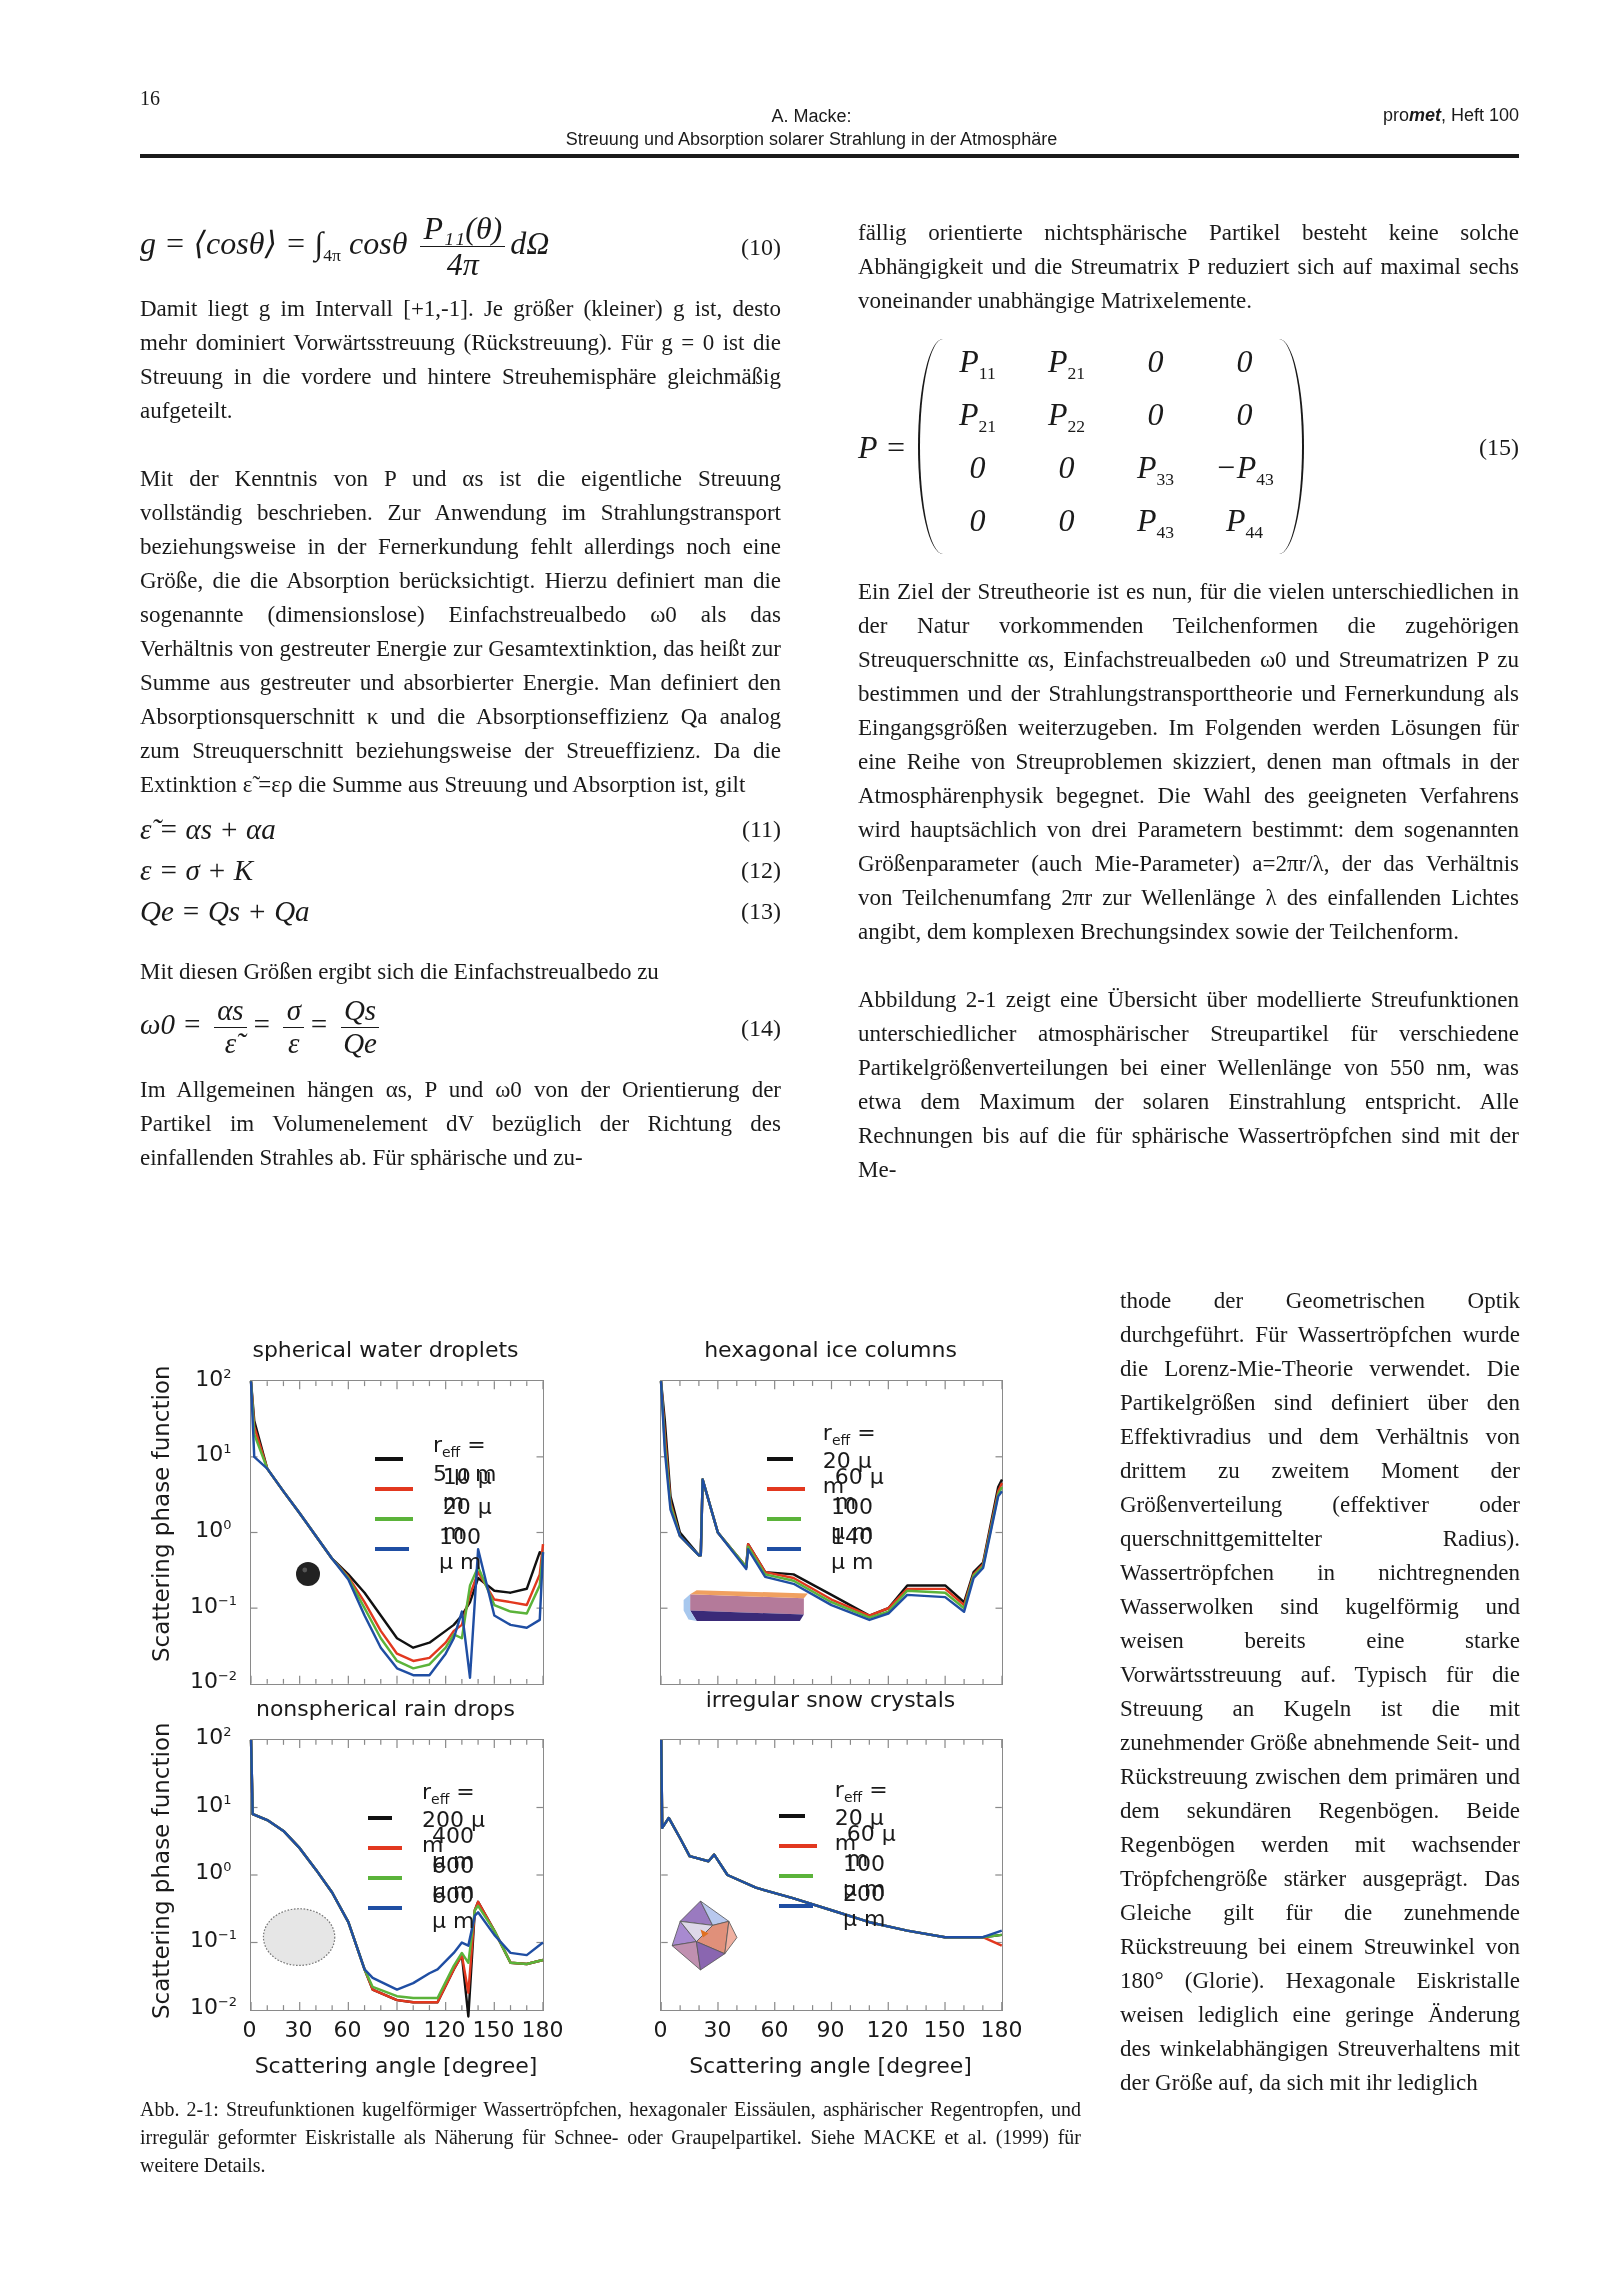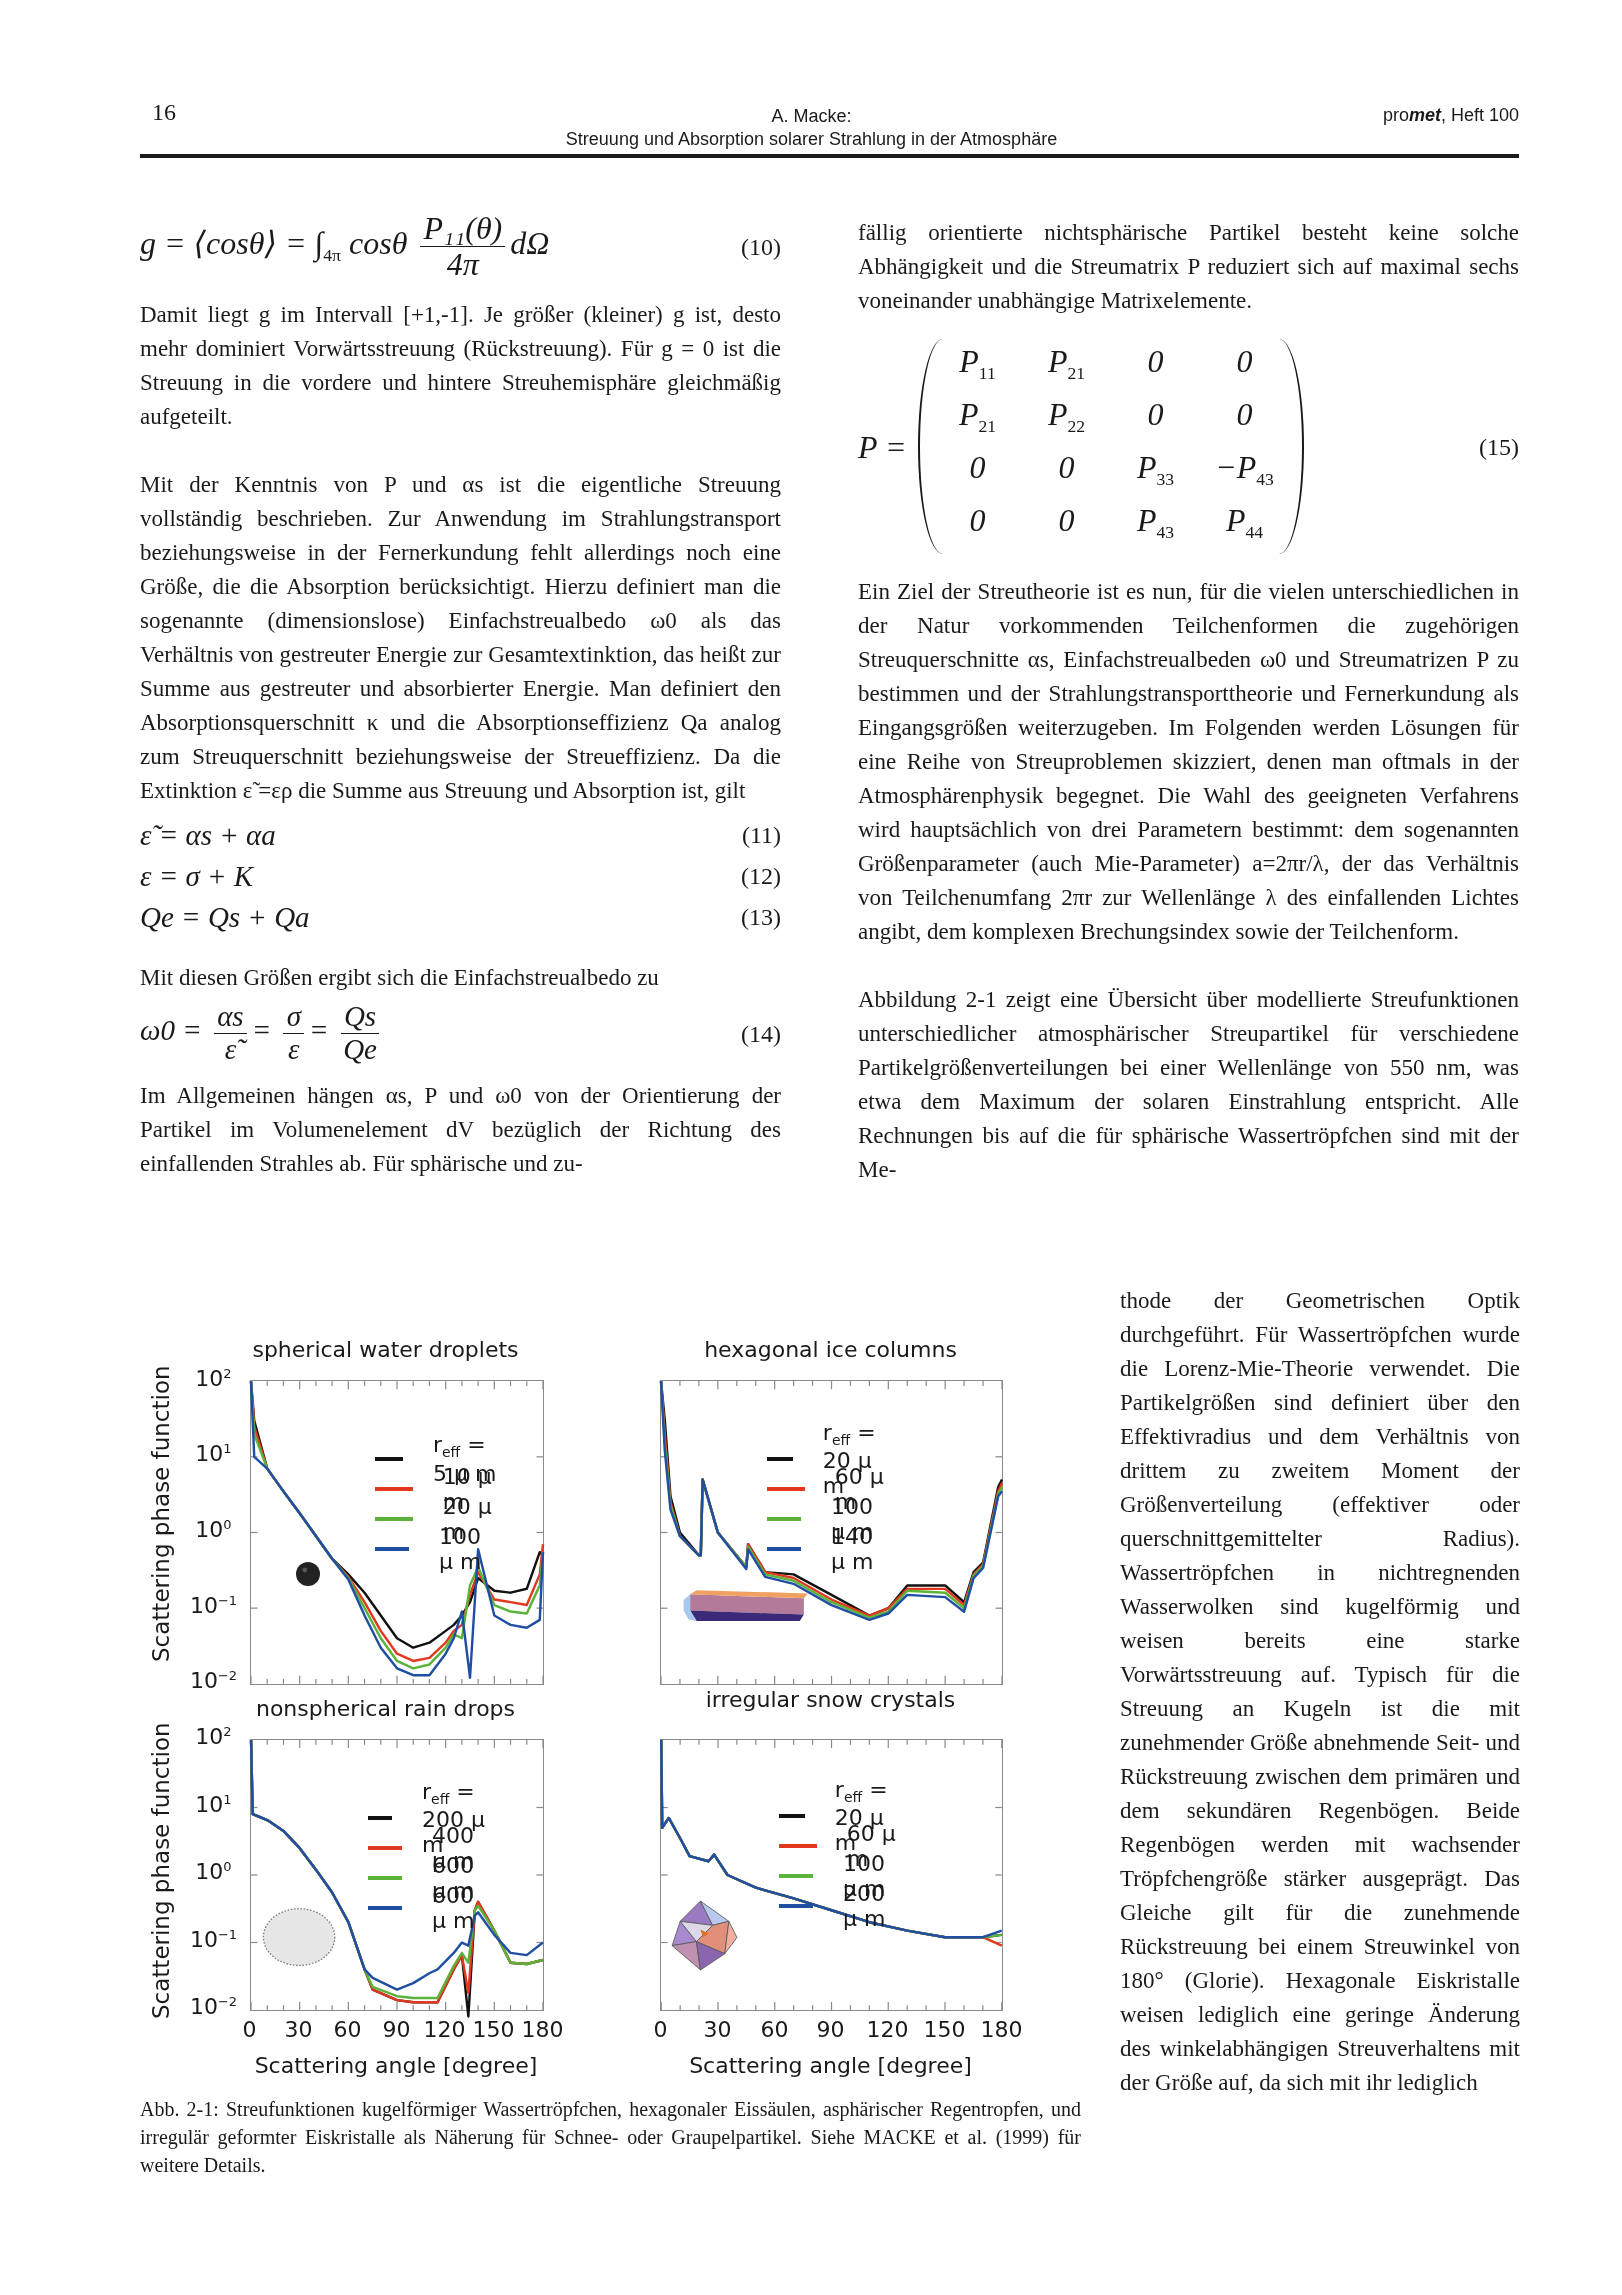--- a/index.html
+++ b/index.html
@@ -1,20 +1,20 @@
 <!DOCTYPE html>
 <html style="font-size:13px"><head>
 <meta charset="utf-8">
 <style>
   html, body { margin:0; padding:0; background:#ffffff; }
   body { width:1623px; height:2295px; position:relative; overflow:hidden; color:#1a1a1a;
          font-family:"Liberation Serif","DejaVu Serif",serif; }
   .abs { position:absolute; }
   
-  .hdr-page { left:140px; top:99px; font-size:24px;margin-left:12px; }
+  .hdr-page { left:140px; top:87px; font-size:20px; }
   .hdr-center { left:0; width:1623px; top:105px; text-align:center; font-family:"Liberation Sans","DejaVu Sans",sans-serif; font-size:18px; line-height:23px; }
   .hdr-right { right:104px; top:105px; font-family:"Liberation Sans","DejaVu Sans",sans-serif; font-size:18px; }
   .hdr-right b { font-style:italic; }
   .hdr-rule { left:140px; width:1379px; top:154px; height:4px; background:#1a1a1a; }
 
   .col { font-size:23px; line-height:34px; text-align:justify; }
   .col p { margin:0; }
   .lcol { left:140px; width:641px; }
   .rcol { left:858px; width:661px; }
   .ncol { left:1120px; width:400px; }
@@ -64,21 +64,21 @@
     <span class="math" style="font-size:32px;">
       <span>g = ⟨cosθ⟩ = ∫</span><sub class="s rm">4π</sub>
       <span>cosθ</span>
       <span class="frac">
           <span class="n">P₁₁(θ)</span>
           <span class="d">4π</span>
         </span><span>dΩ</span>
     </span>
     <span class="num">(10)</span>
   </div>
-  <p style="margin-top:18px;">Damit liegt g im Intervall [+1,-1]. Je größer (kleiner) g ist, desto mehr dominiert Vorwärtsstreuung (Rückstreuung). Für g = 0 ist die Streuung in die vordere und hintere Streuhemisphäre gleichmäßig aufgeteilt.</p>
+  <p style="margin-top:12px;">Damit liegt g im Intervall [+1,-1]. Je größer (kleiner) g ist, desto mehr dominiert Vorwärtsstreuung (Rückstreuung). Für g = 0 ist die Streuung in die vordere und hintere Streuhemisphäre gleichmäßig aufgeteilt.</p>
   <p style="margin-top:34px;">Mit der Kenntnis von P und αs ist die eigentliche Streuung vollständig beschrieben. Zur Anwendung im Strahlungstransport beziehungsweise in der Fernerkundung fehlt allerdings noch eine Größe, die die Absorption berücksichtigt. Hierzu definiert man die sogenannte (dimensionslose) Einfachstreualbedo ω0 als das Verhältnis von gestreuter Energie zur Gesamtextinktion, das heißt zur Summe aus gestreuter und absorbierter Energie. Man definiert den Absorptionsquerschnitt κ und die Absorptionseffizienz Qa analog zum Streuquerschnitt beziehungsweise der Streueffizienz. Da die Extinktion ε̃ =ερ die Summe aus Streuung und Absorption ist, gilt</p>
   <div class="eq math" style="margin-top:6.5px;height:41px;">
       <span>ε̃ = αs + αa</span>
       <span class="num rm">(11)</span>
     </div>
   <div class="eq math" style="height:41px;">
       <span>ε = σ + K</span>
       <span class="num rm">(12)</span>
     </div>
   <div class="eq math" style="height:41px;">

